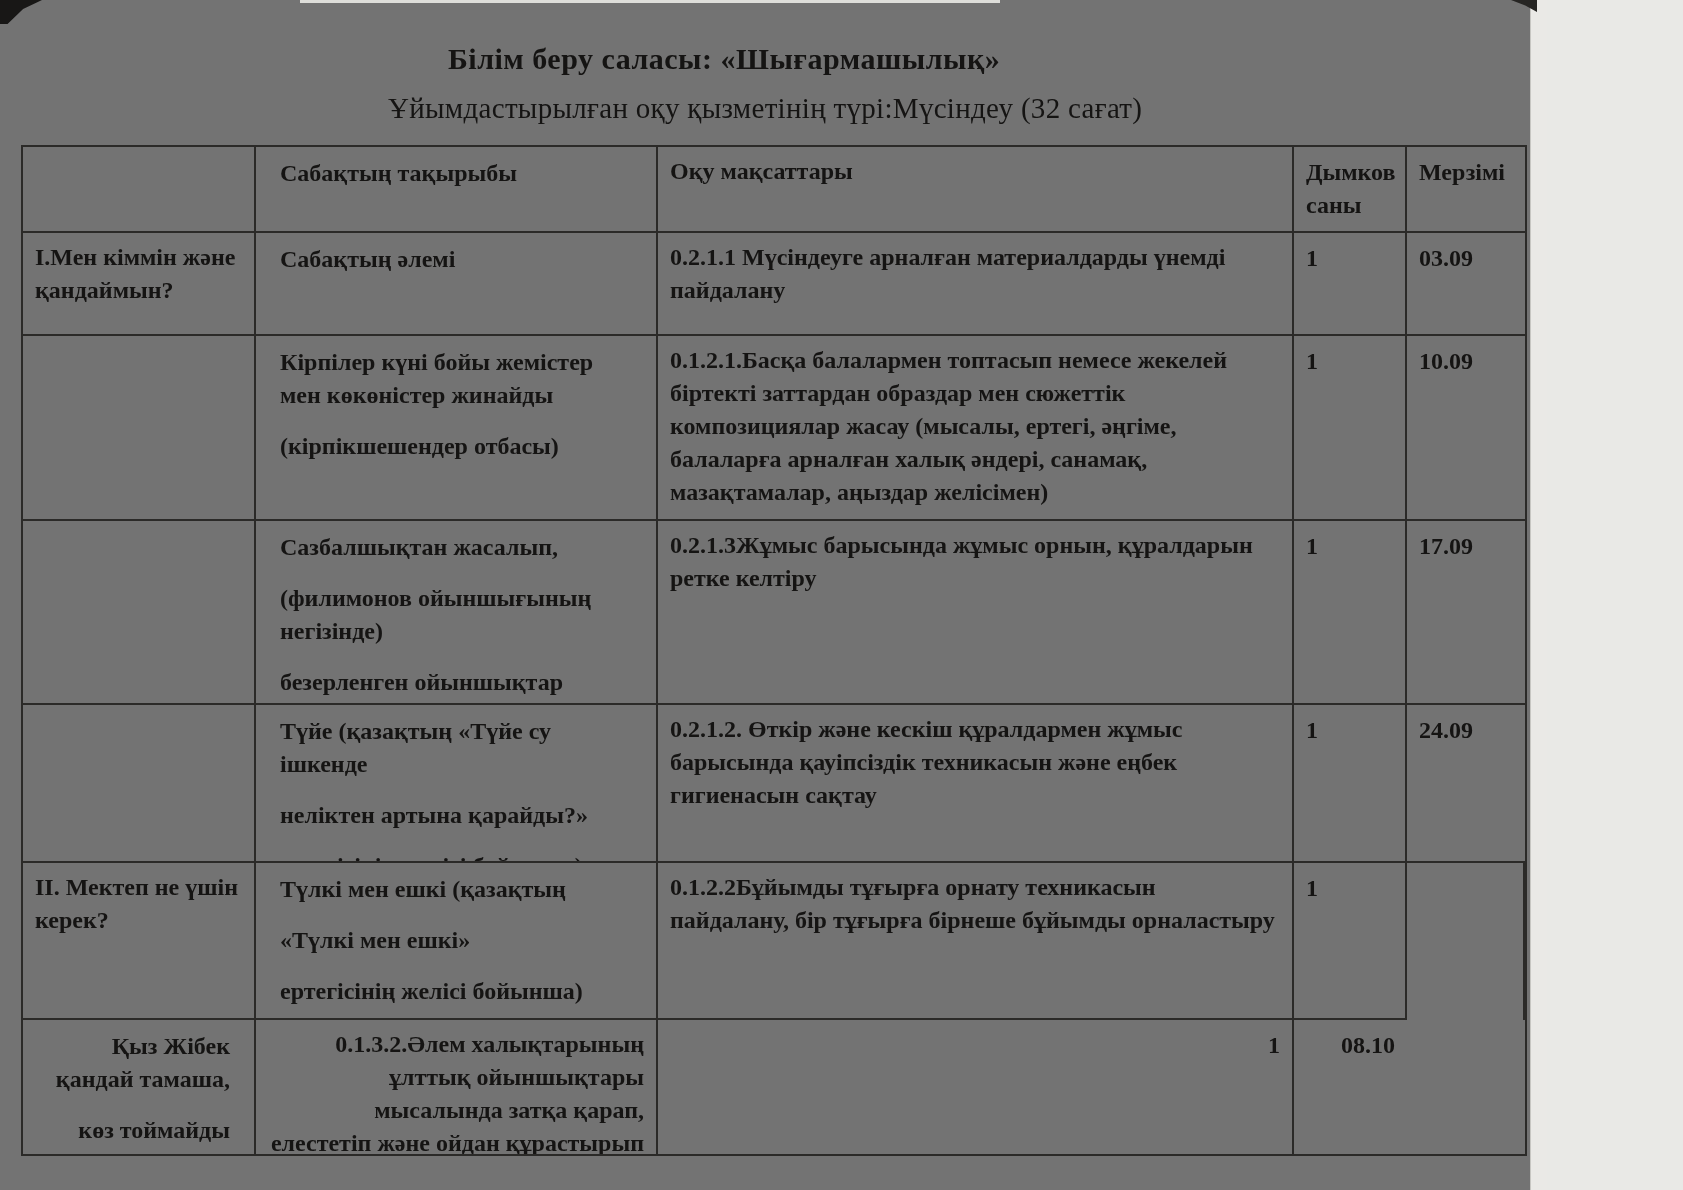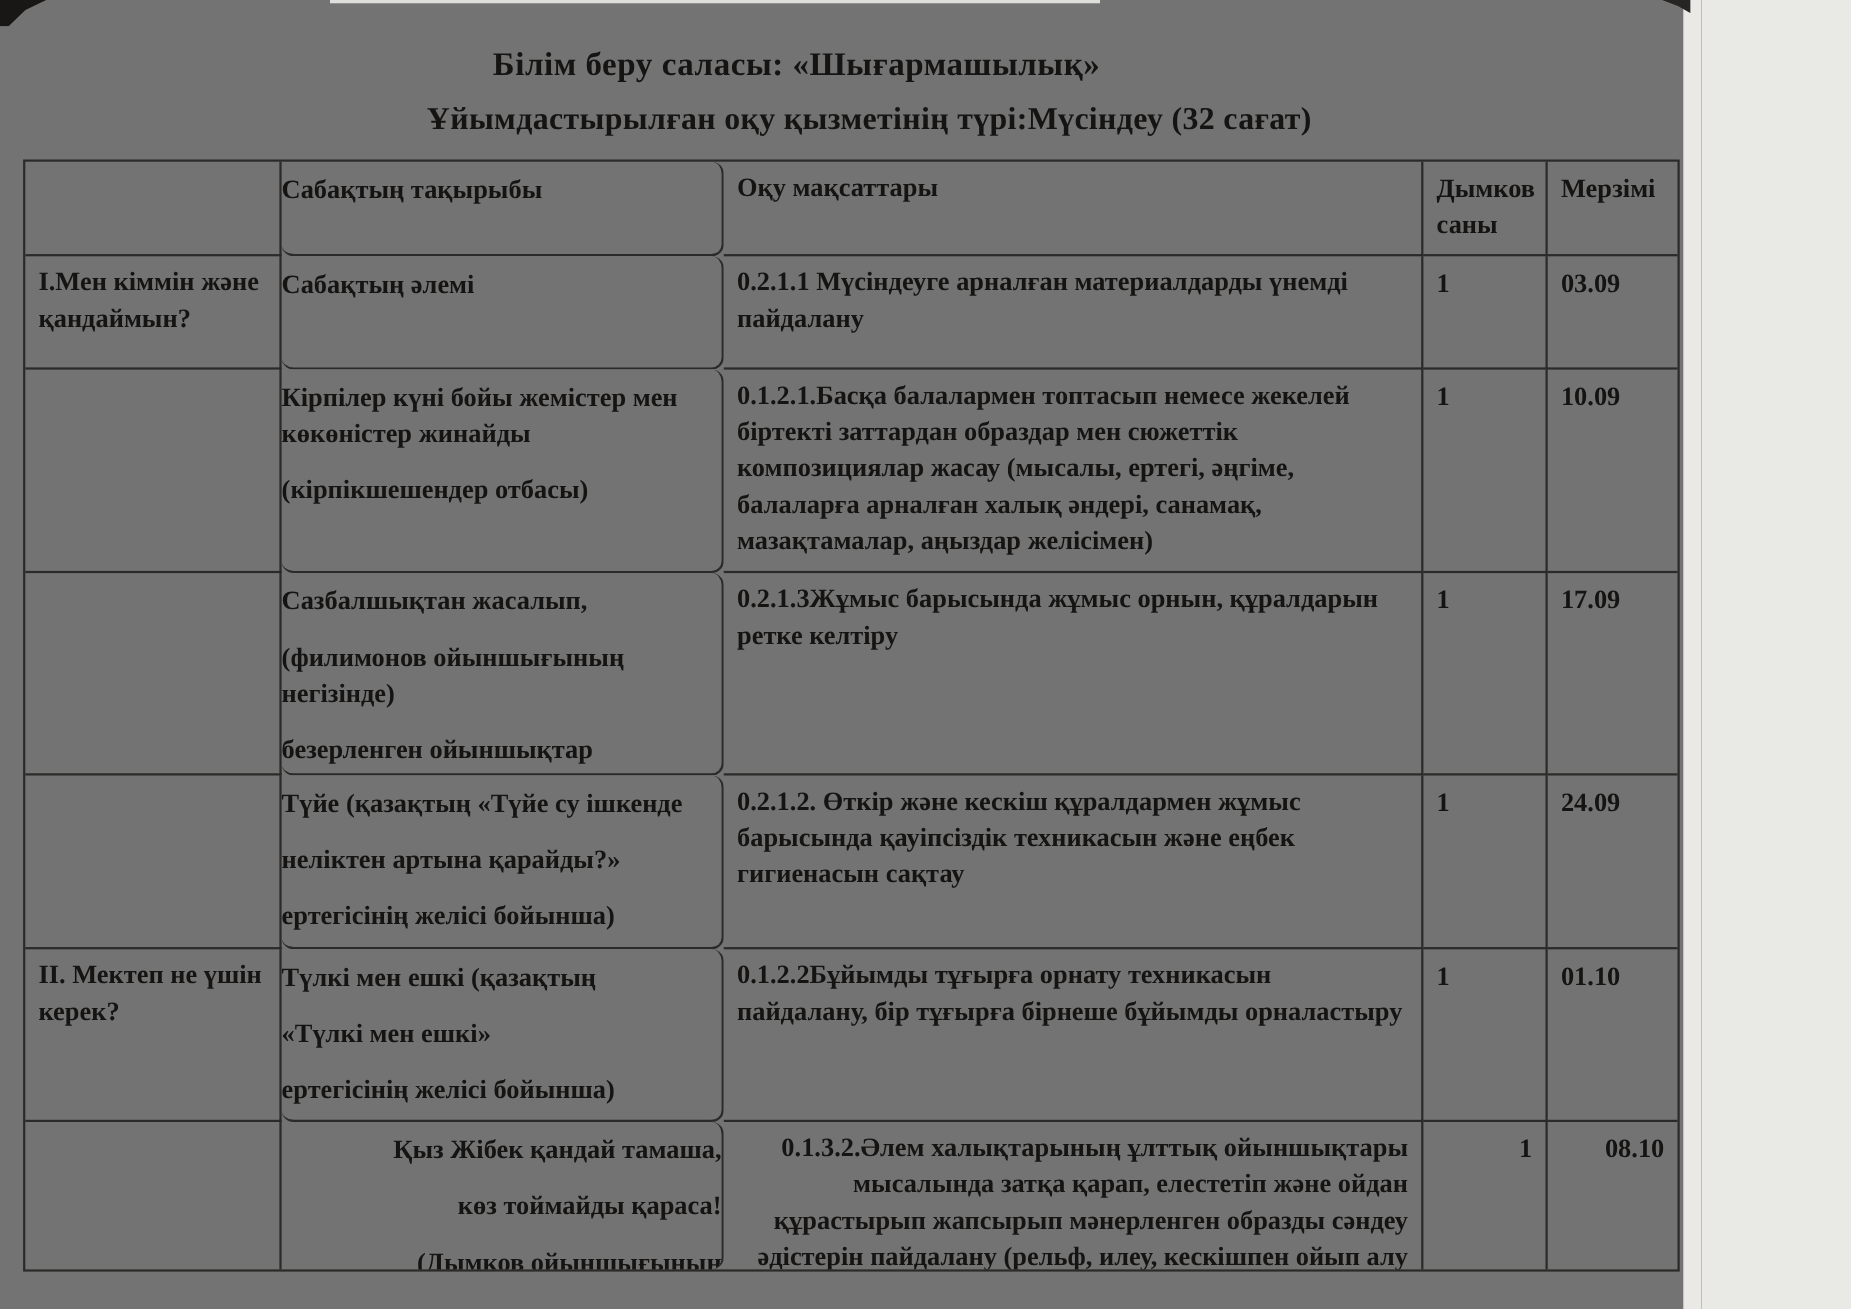--- a/index.html
+++ b/index.html
@@ -11,40 +11,40 @@
     font-family:"Liberation Serif","DejaVu Serif",serif;
     color:#151413;
   }
   .doc-title{
     position:absolute;left:448px;top:42px;
     font-size:30px;font-weight:bold;letter-spacing:0.5px;
     white-space:nowrap;
   }
   .doc-subtitle{
     position:absolute;left:388px;top:92px;
-    font-size:29px;font-weight:bold;letter-spacing:0.3px;
+    font-size:29px;font-weight:normal;letter-spacing:0.3px;
     white-space:nowrap;
   }
   .tbl{
     position:absolute;left:21px;top:145px;
     display:grid;
     grid-template-columns:233px 402px 636px 113px 118px;
     border:2px solid #2b2a28;
     background:transparent;
   }
   .cell{
     box-sizing:border-box;
     border-right:2px solid #2b2a28;
     border-bottom:2px solid #2b2a28;
     padding:8px 12px;
     font-size:24px;font-weight:bold;
     line-height:33px;
     overflow:hidden;
   }
-  .cell.topic{padding:10px 0;border-radius:11px;}
+  .cell.topic{padding:10px 24px;}
   .cell.last-col{border-right:none;}
   .cell.last-row{border-bottom:none;text-align:right;}
   .cell p{margin:0 0 18px 0;}
   .cell p:last-child{margin-bottom:0;}
   .cell.hours,.cell.date{padding-top:9px;}
   
   .edge-strip{
     position:absolute;top:0;right:0;width:16px;height:1190px;
     background:#eae9e6;border-left:1px solid #c7c6c2;
   }
@@ -116,21 +116,20 @@
       <div class="cell hours">1</div>
       <div class="cell date last-col">24.09</div>
       <div class="cell section">II. Мектеп не үшін керек?</div>
       <div class="cell topic">
         <p>Түлкі мен ешкі (қазақтың</p>
         <p>«Түлкі мен ешкі»</p>
         <p>ертегісінің желісі бойынша)</p>
       </div>
       <div class="cell objectives">0.1.2.2Бұйымды тұғырға орнату техникасын пайдалану, бір тұғырға бірнеше бұйымды орналастыру</div>
       <div class="cell hours">1</div>
-      <div class="cell date last-col">01.10</div>
       <div class="cell section last-row"></div>
       <div class="cell topic last-row">
         <p>Қыз Жібек қандай тамаша,</p>
         <p>көз тоймайды қараса!</p>
         <p>(Дымков ойыншығының</p>
       </div>
       <div class="cell objectives last-row">0.1.3.2.Әлем халықтарының ұлттық ойыншықтары мысалында затқа қарап, елестетіп және ойдан құрастырып жапсырып мәнерленген образды сәндеу әдістерін пайдалану (рельф, илеу, кескішпен ойып алу</div>
       <div class="cell hours last-row">1</div>
       <div class="cell date last-col last-row">08.10</div>
     </div>

